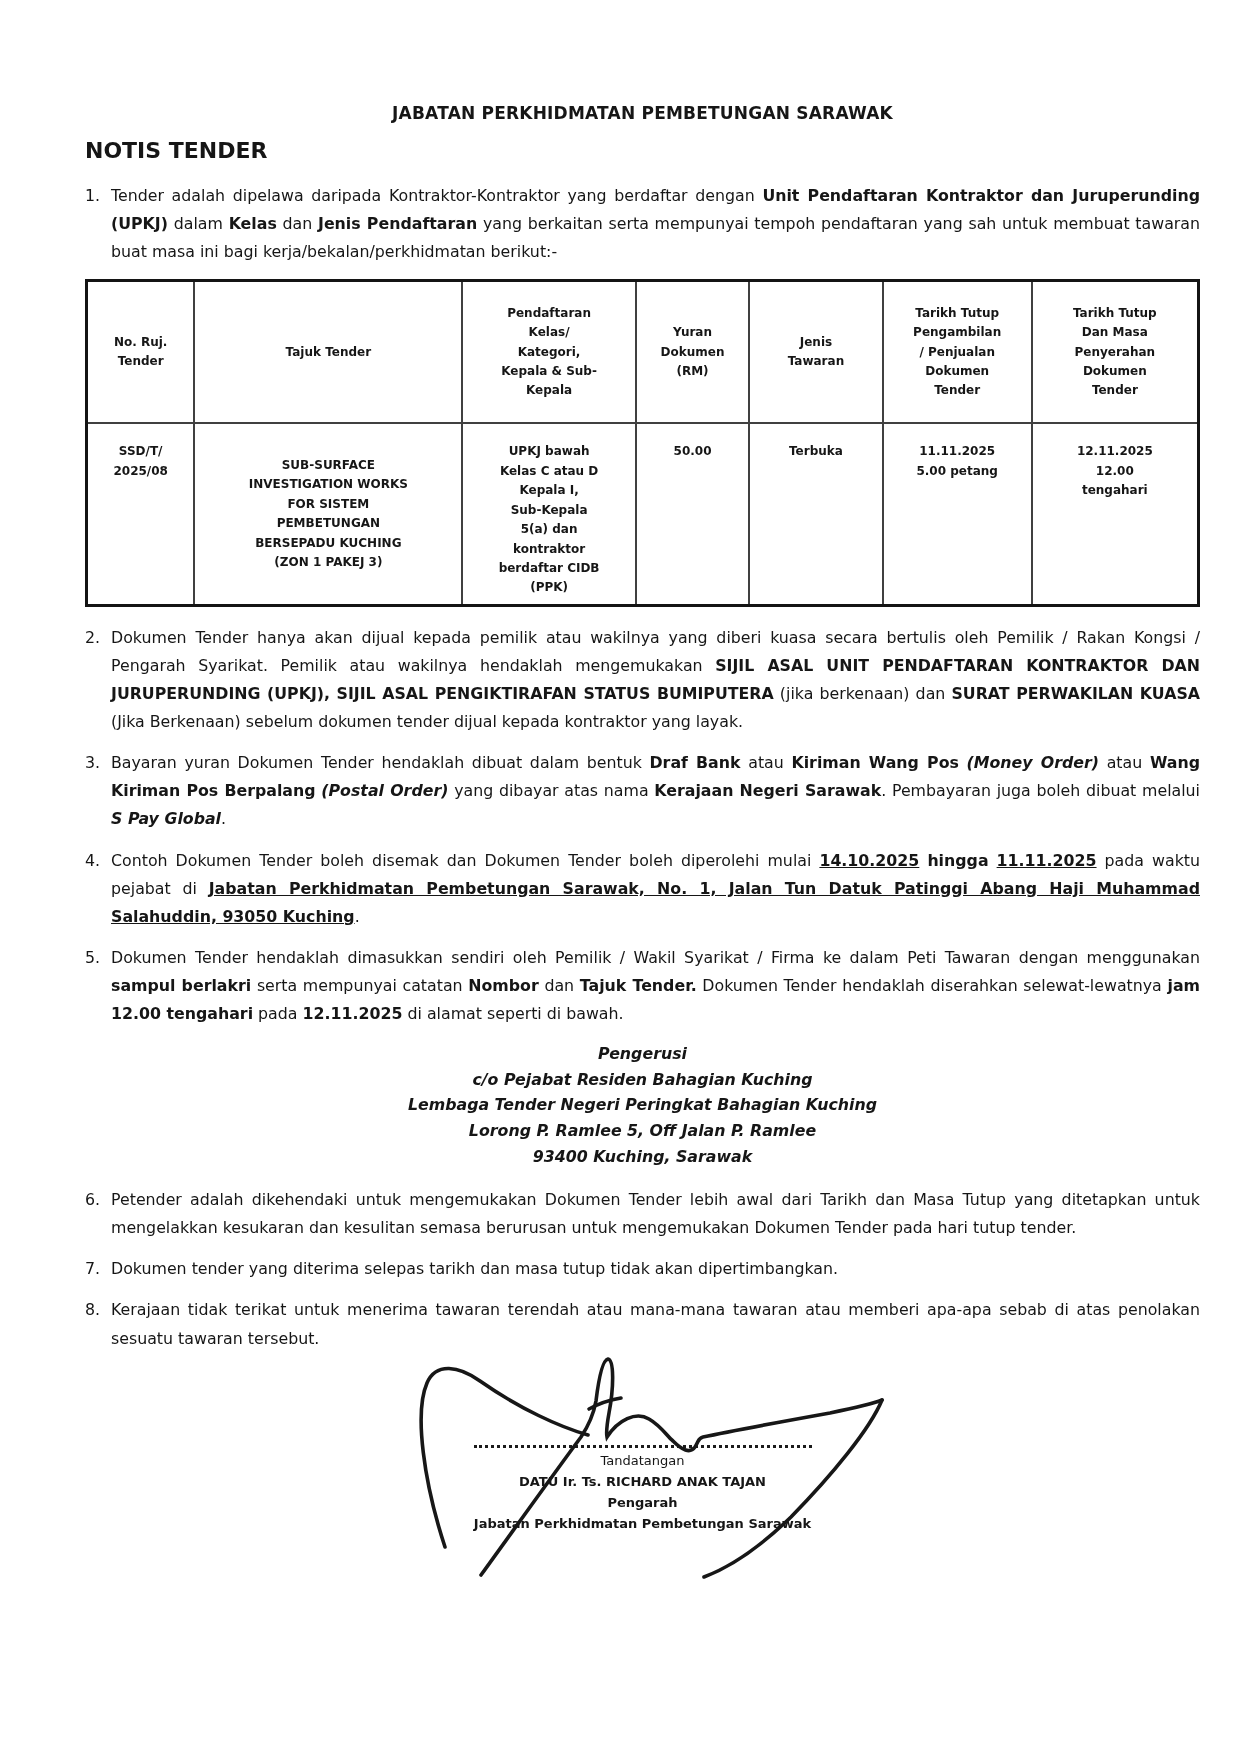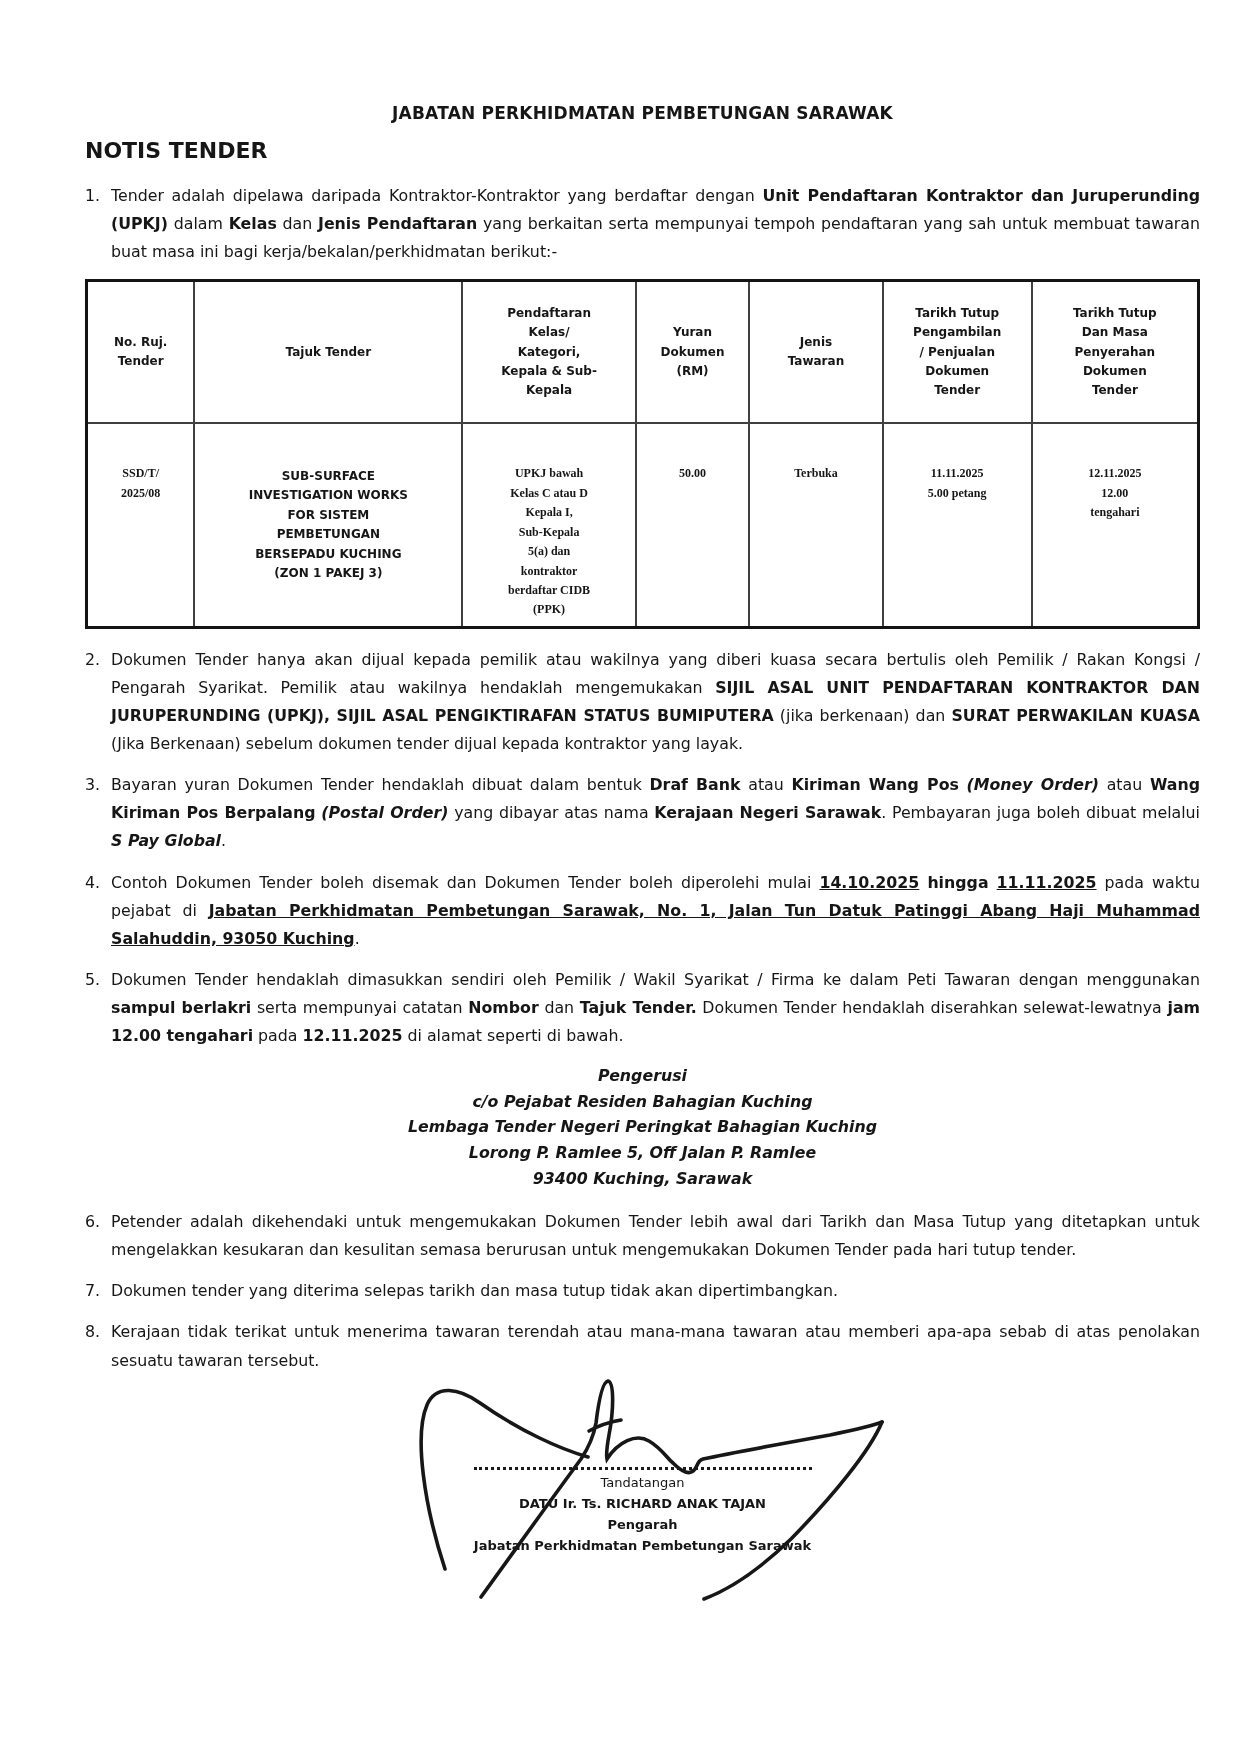--- a/index.html
+++ b/index.html
@@ -48,21 +48,21 @@
   table.tender th, table.tender td {
     border: 2px solid #404040;
     font-weight: bold;
     font-size: 12px;
     text-align: center;
     line-height: 1.62;
     white-space: pre-line;
     padding: 6px 5px;
   }
   table.tender th { vertical-align: middle; height: 128px; }
-  table.tender td.top { vertical-align: top; padding-top: 40px; font-family: Liberation Serif, serif; }
+  table.tender td.top { vertical-align: top; padding-top: 18px; }
   table.tender td.mid { vertical-align: middle; }
   .c1 { width: 9.7%; } .c2 { width: 24.1%; } .c3 { width: 15.6%; }
   .c4 { width: 10.2%; } .c5 { width: 12.0%; } .c6 { width: 13.4%; } .c7 { width: 15.0%; }
   .address {
     text-align: center;
     font-weight: bold;
     font-size: 15.8px;
     line-height: 1.62;
     margin: 4px 0 17px 0;
     font-style: italic;

